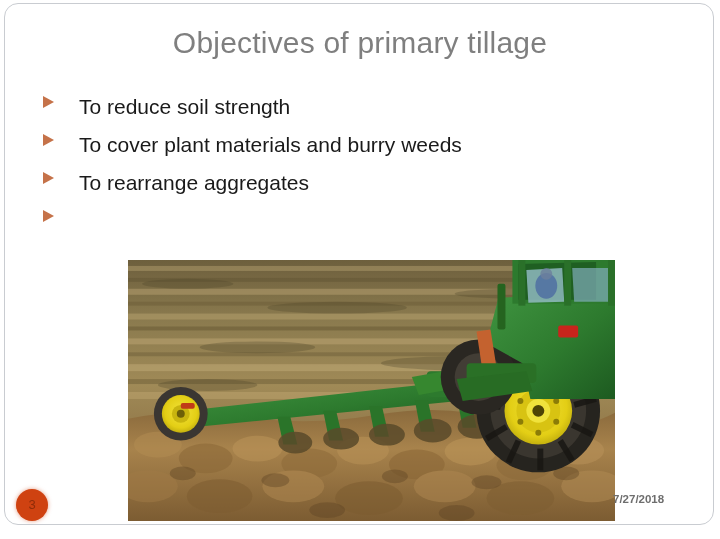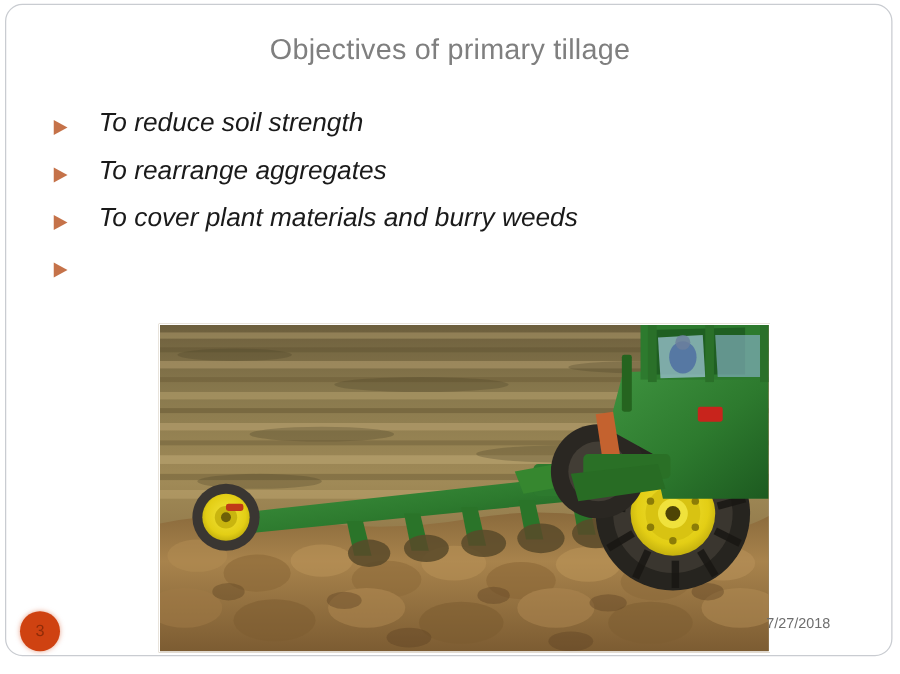--- a/index.html
+++ b/index.html
@@ -28,39 +28,38 @@
     overflow: hidden;
   }
 
   
   .slide-title {
     position: absolute;
     left: 0;
     top: 22px;
     width: 710px;
     text-align: center;
-    font-size: 23px;
+    font-size: 30px;
     font-weight: 400;
     color: #7f7f7f;
     letter-spacing: 0.2px;
     white-space: nowrap;
   }
 
   
   .bullet-list {
     position: absolute;
     left: 30px;
     top: 80px;
     width: 620px;
   }
   .bullet-item {
     display: flex;
-    align-items: flex-start;
+    align-items: flex-end;
     height: 38px;
-    font-style: italic;
   }
   .bullet-marker {
     width: 44px;
     flex: 0 0 44px;
     position: relative;
     height: 38px;
   }
   .bullet-marker .tri {
     position: absolute;
     left: 8px;
@@ -95,20 +94,21 @@
 
   
   .date-stamp {
     position: absolute;
     left: 608px;
     top: 489px;
     font-size: 11.5px;
     color: #6e6e6e;
     white-space: nowrap;
     background: transparent;
+    font-weight: bold;
   }
 
   
   .page-badge {
     position: absolute;
     left: 11px;
     top: 485px;
     width: 32px;
     height: 32px;
     border-radius: 50%;
@@ -140,28 +140,28 @@
       <span class="bullet-marker">
           <span class="tri"></span>
         </span>
       <span class="bullet-text">To reduce soil strength</span>
     </div>
 
     <div class="bullet-item">
       <span class="bullet-marker">
           <span class="tri"></span>
         </span>
-      <span class="bullet-text">To rearrange aggregates</span>
+      <span class="bullet-text">To cover plant materials and burry weeds</span>
     </div>
 
     <div class="bullet-item">
       <span class="bullet-marker">
           <span class="tri"></span>
         </span>
-      <span class="bullet-text">To cover plant materials and burry weeds</span>
+      <span class="bullet-text">To rearrange aggregates</span>
     </div>
 
     <div class="bullet-item">
       <span class="bullet-marker">
           <span class="tri"></span>
         </span>
     </div>
 
   </div>
 

